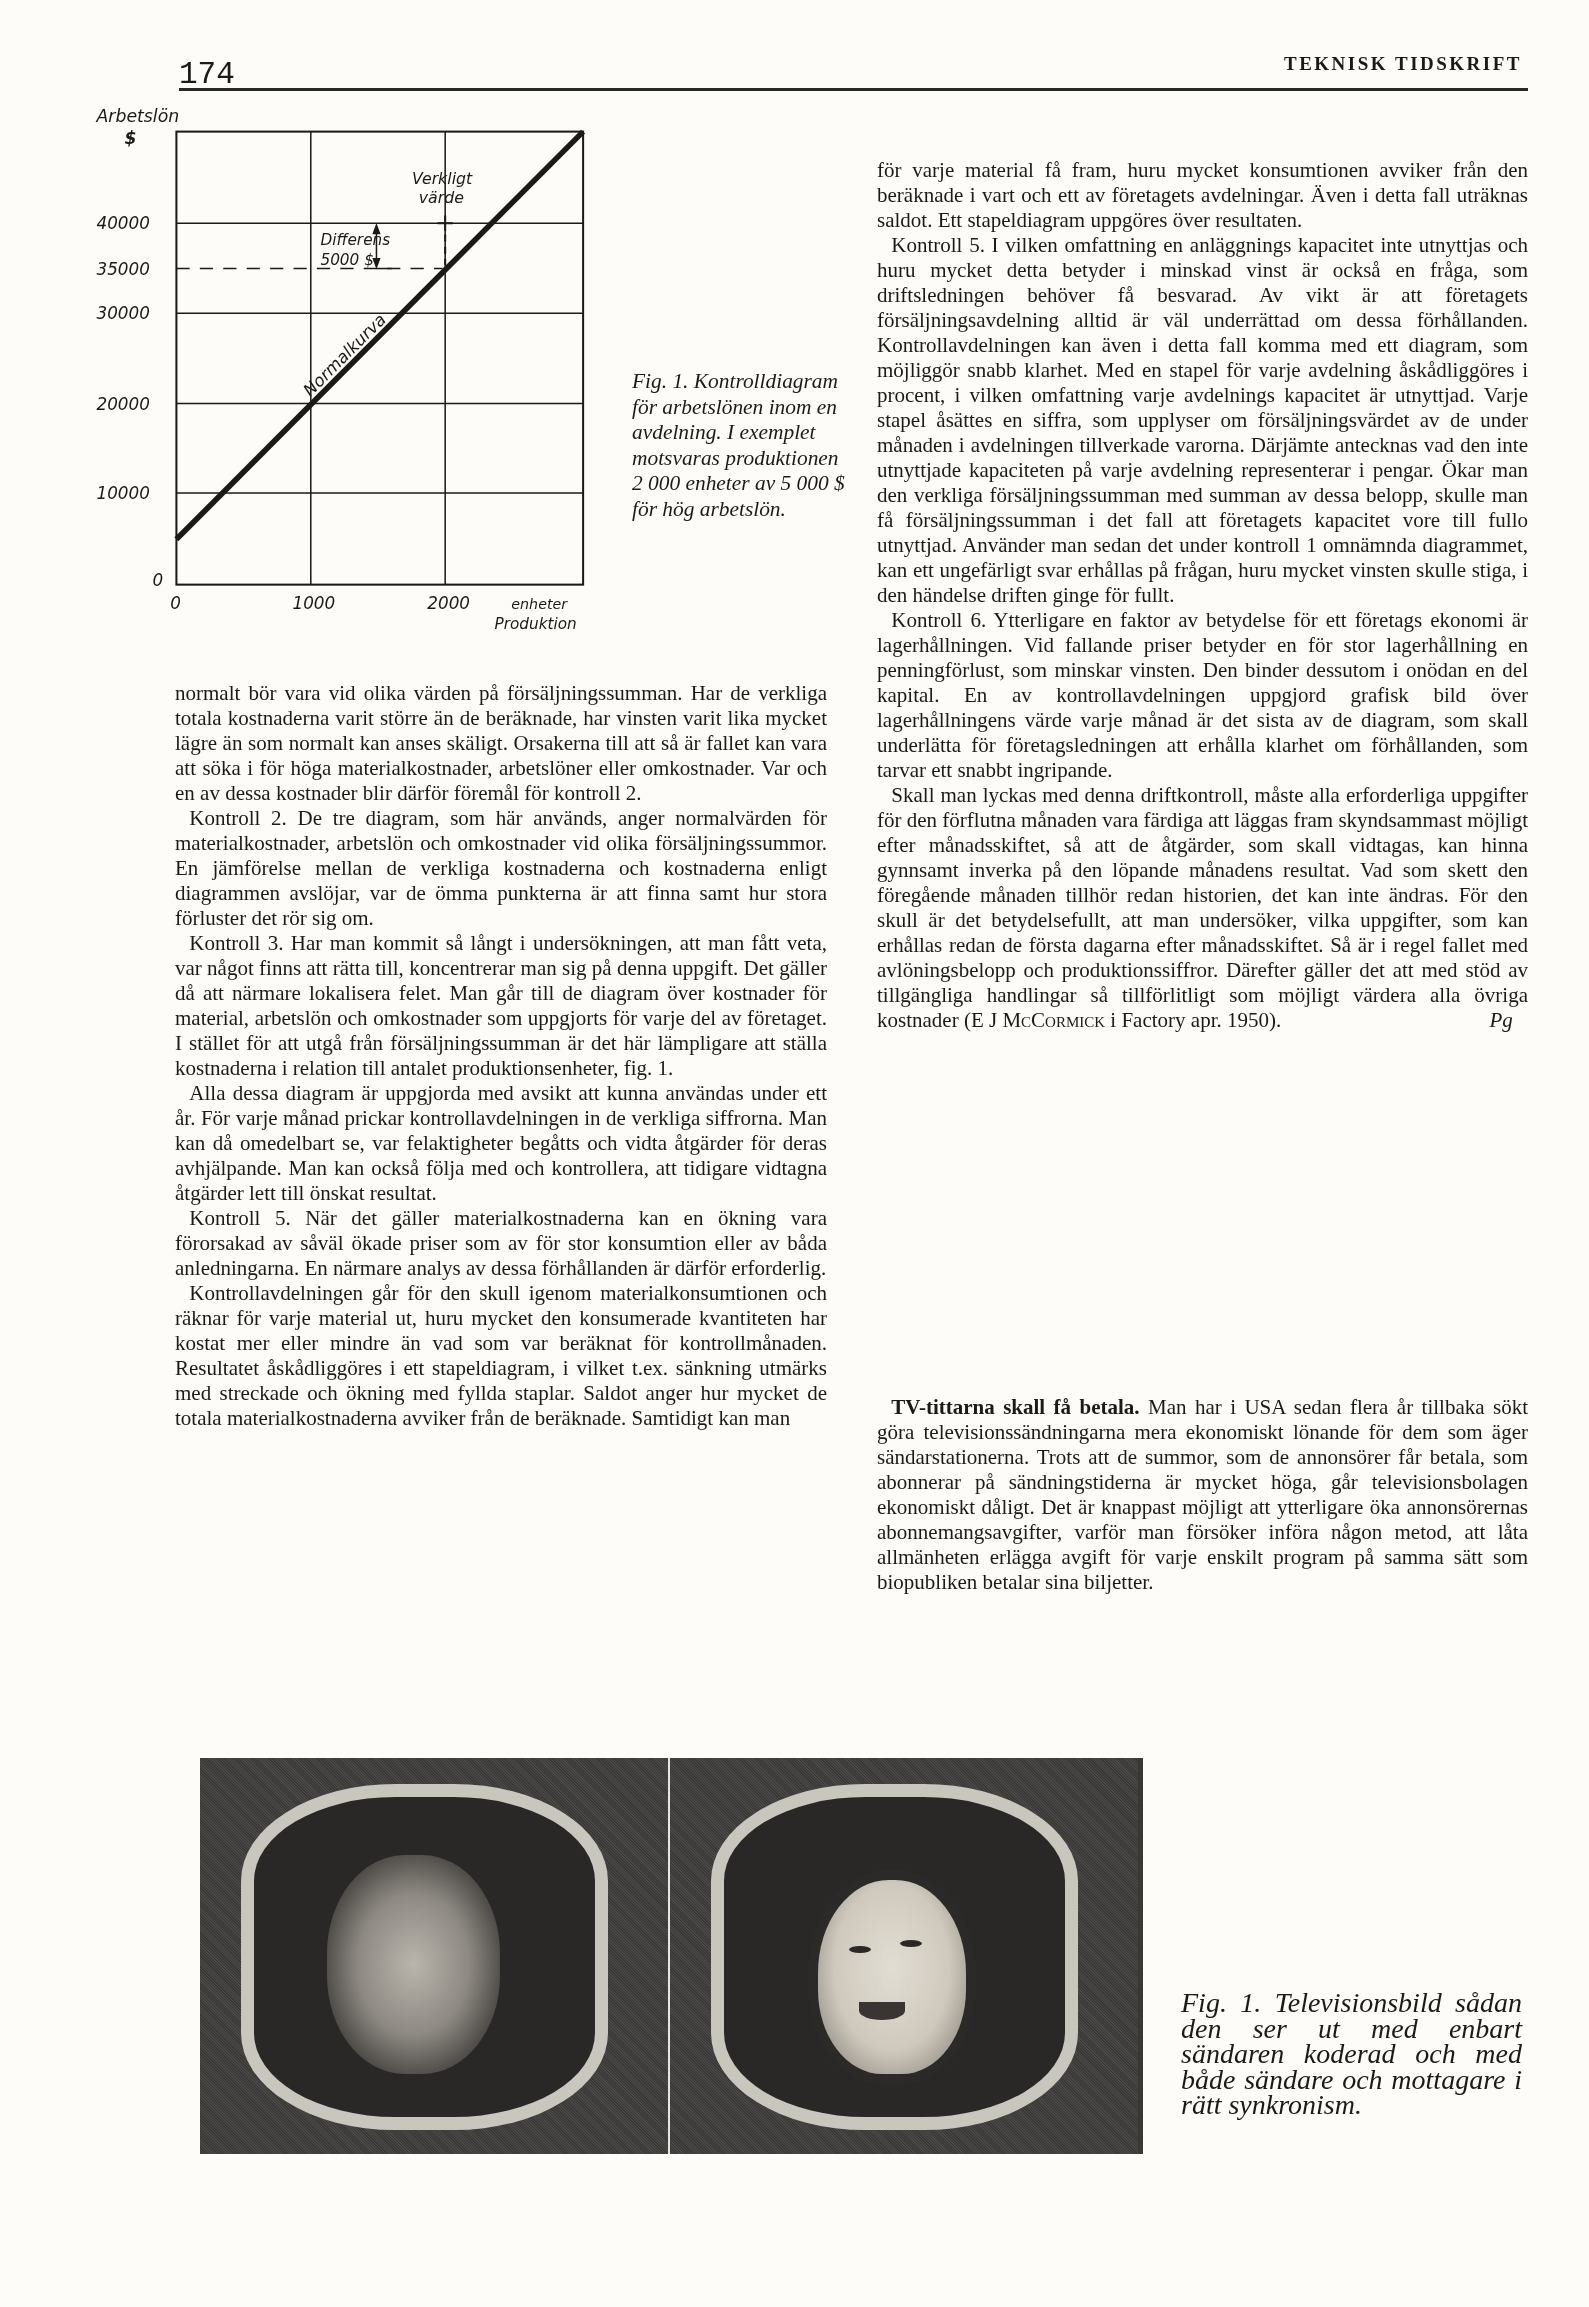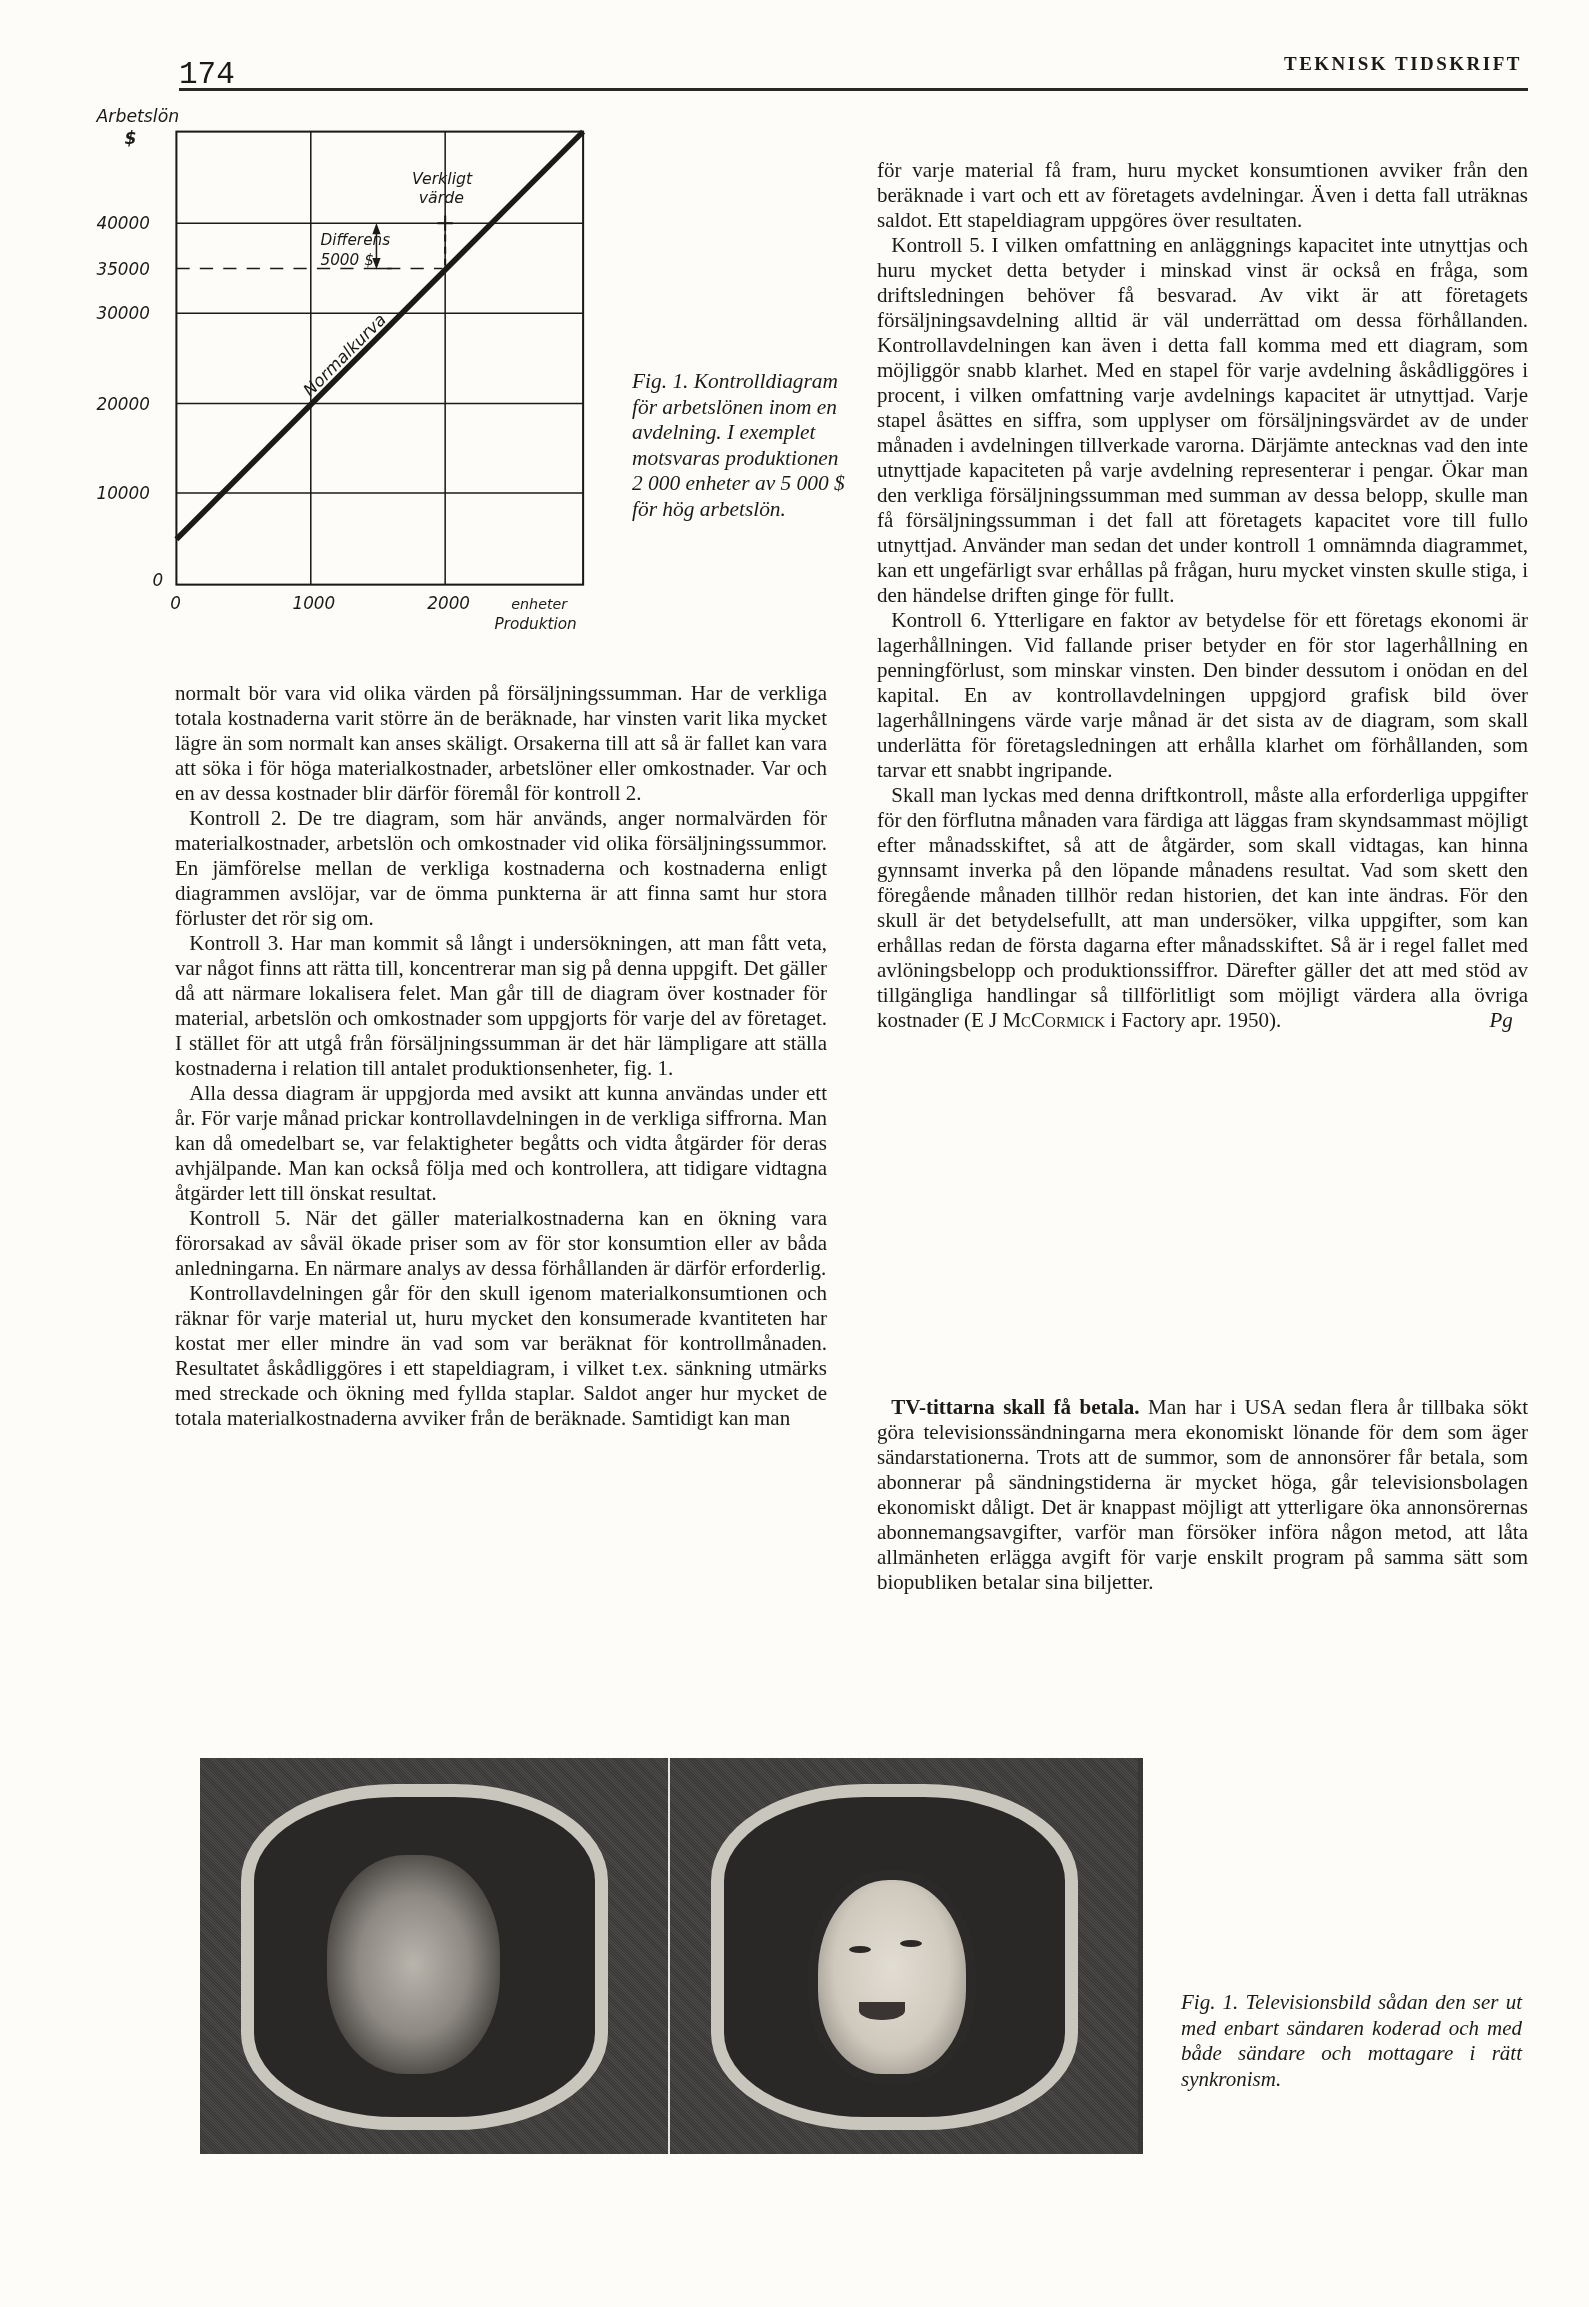--- a/index.html
+++ b/index.html
@@ -21,21 +21,21 @@
   .col p.ind { text-indent: 14.3px; }
   .col .it { }
   .col .bold { font-weight: bold; }
   .col .sc { font-variant: small-caps; }
   .col-left { left: 175px; top: 681px; width: 652px; }
   .col-right { left: 877px; top: 129px; width: 651px; margin-top: 29px; }
   .col-right2 { left: 877px; top: 1395px; width: 651px; }
   .sig { float: right; font-style: italic; margin-right: 15.3px; }
 
   .chart-caption { left: 632px; top: 369px; width: 214px; font-style: italic; font-size: 21.4px; line-height: 25.5px; }
-  .photo-caption { left: 1181px; top: 1990px; width: 341px; font-style: italic; font-size: 21px; line-height: 25.5px; text-align: justify; }
+  .photo-caption { left: 1181px; top: 1990px; width: 341px; font-style: italic; font-size: 28px; line-height: 25.5px; text-align: justify; }
 
   .chart { left: 76px; top: 97px; width: 550px; height: 565px; }
   .chart svg text { font-family: "DejaVu Sans", sans-serif; font-style: italic; fill: #1c1a18; }
 
   .photos { left: 200px; top: 1758px; width: 943px; height: 396px; background: #3a3836; }
   .photo { position: absolute; top: 0; height: 396px; width: 468px; overflow: hidden;
            background: repeating-linear-gradient(45deg, #3b3937 0 1px, #4a4846 1px 2px); }
   .photo.left { left: 0; }
   .photo.right { left: 470px; }
   .photo-divider { position: absolute; left: 468px; top: 0; width: 2px; height: 396px; background: #e8e6e0; }

